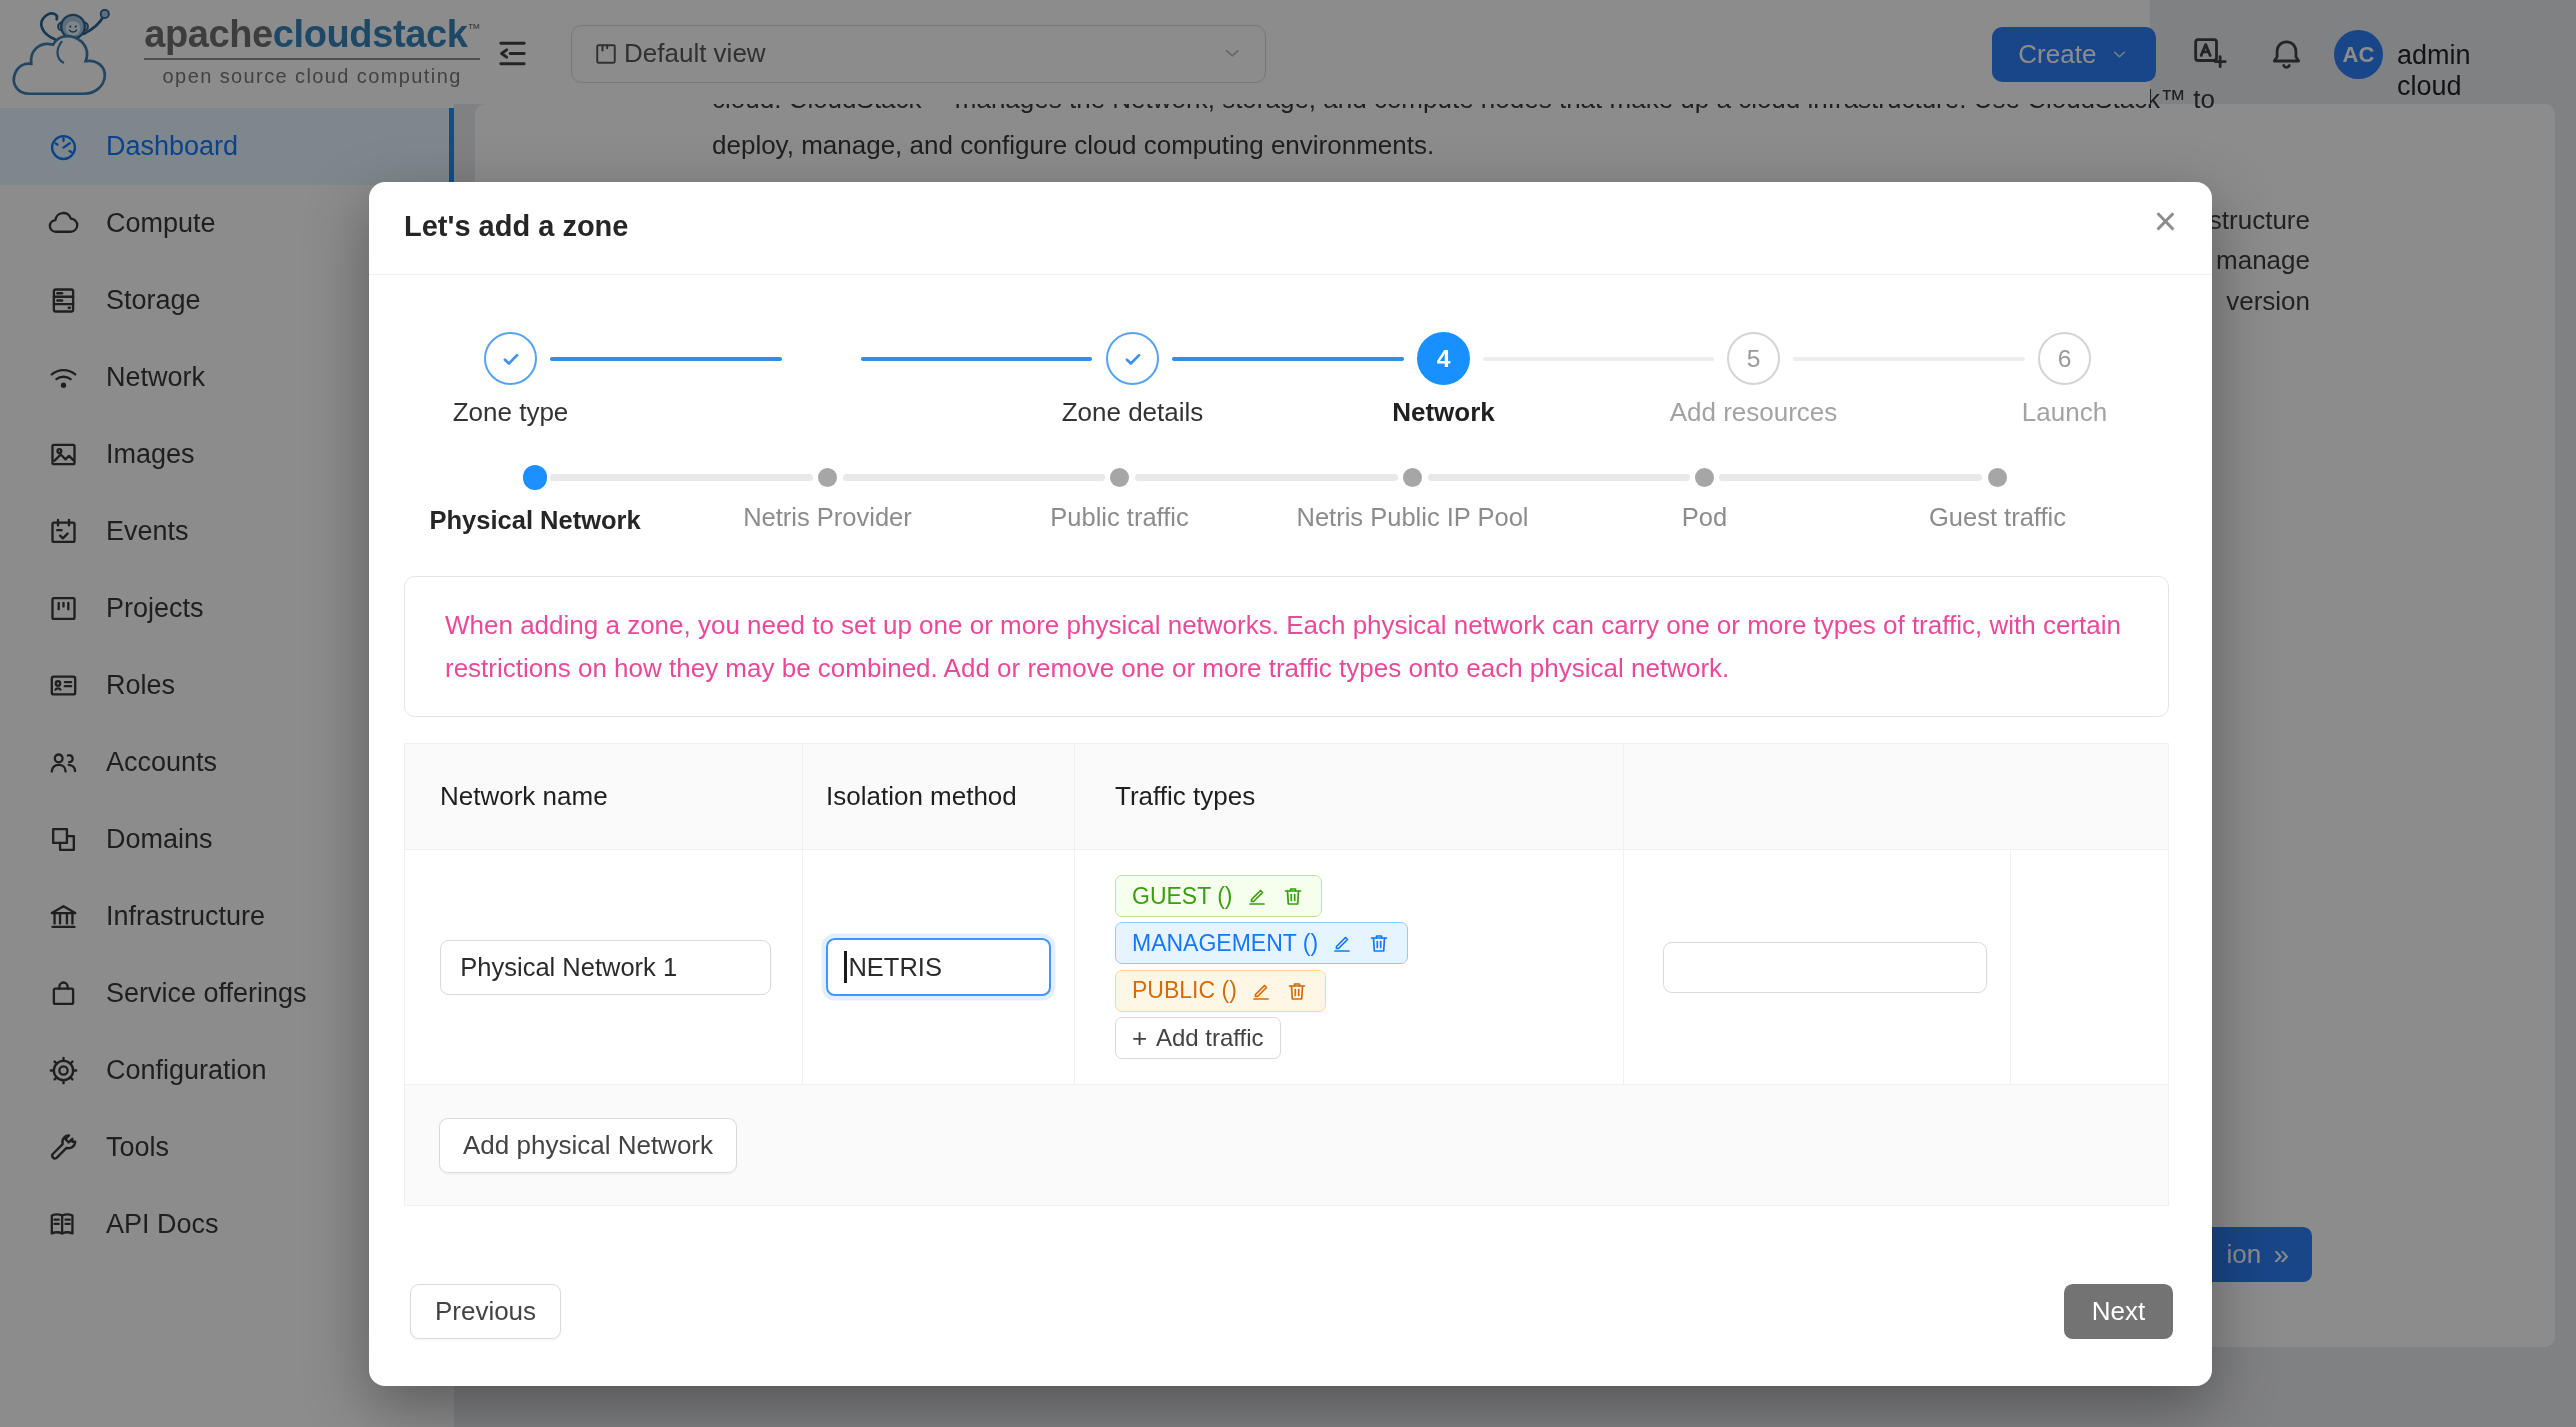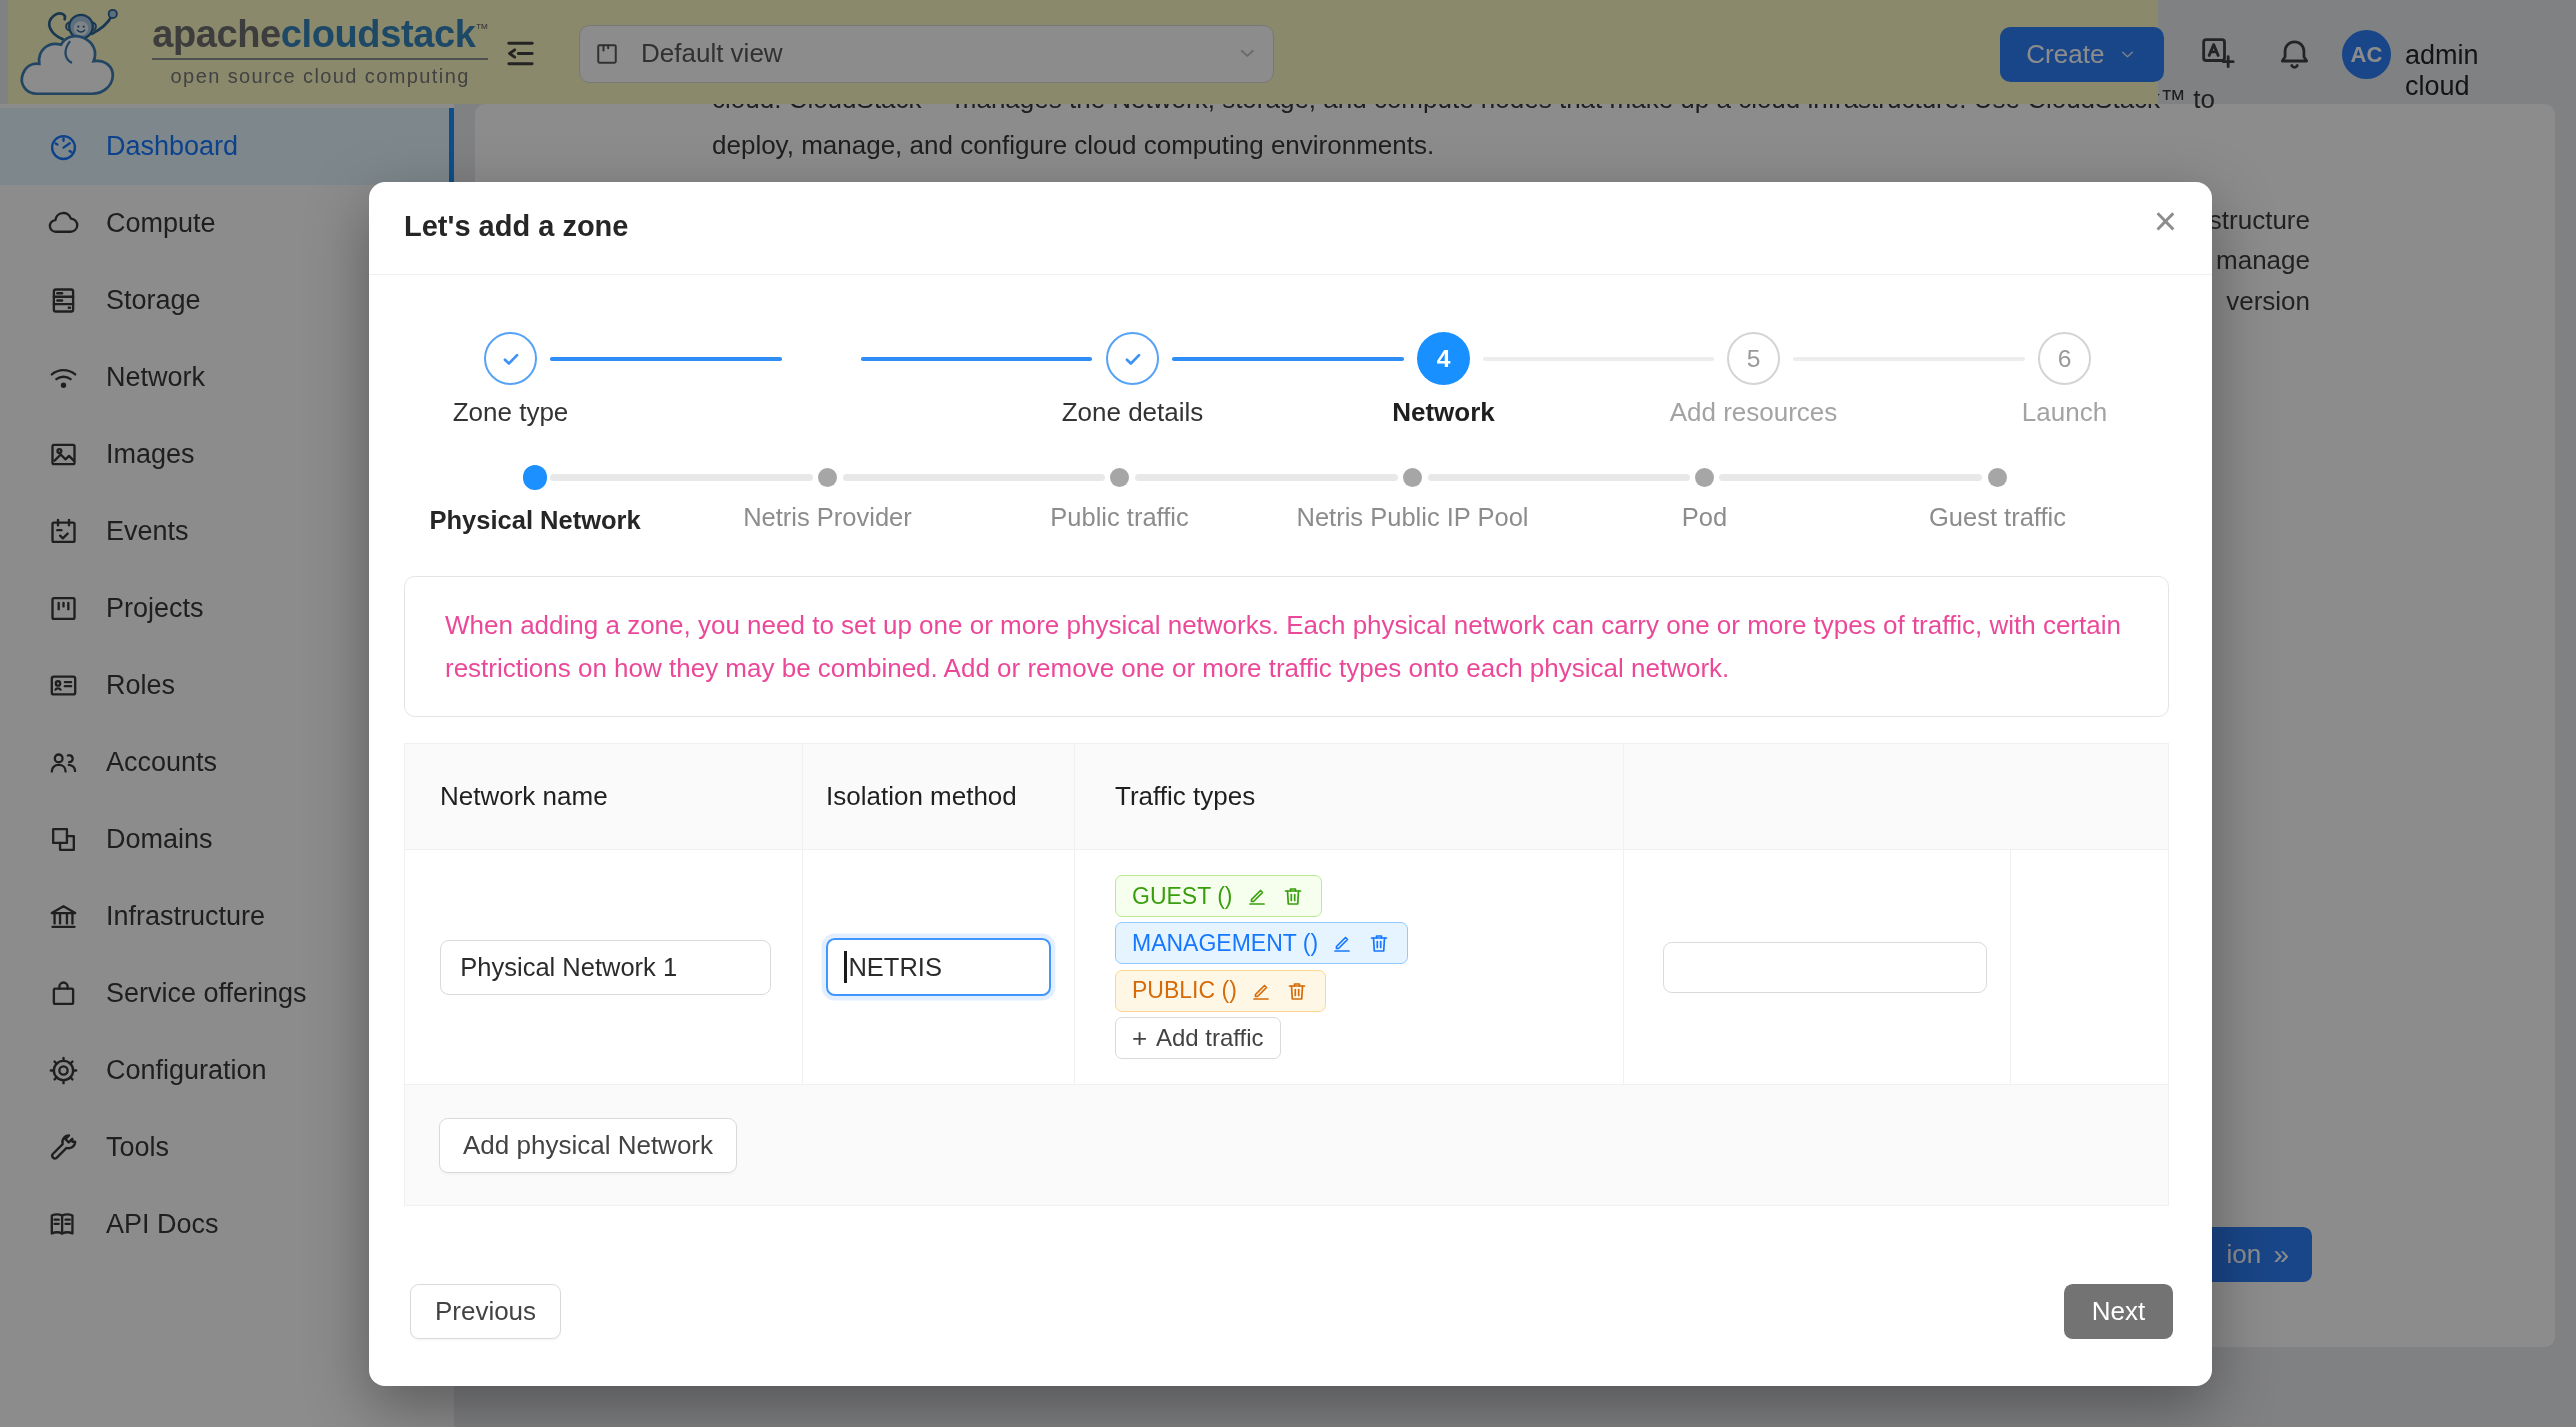--- a/index.html
+++ b/index.html
@@ -11,33 +11,33 @@
   .content-card{position:absolute;left:475px;top:104px;width:2080px;height:1243px;background:#ffffff;
                 border-radius:10.6px;z-index:1;}
   .intro-line{position:absolute;left:712px;font-size:26px;color:#3a3a3a;z-index:2;white-space:nowrap;}
   .frag{position:absolute;left:2013px;width:297px;text-align:right;font-size:26px;color:#3f3f3f;z-index:2;}
   .continue-btn{position:absolute;left:2108px;top:1227px;width:204px;height:55px;background:#2f80f7;color:#fff;
                 border-radius:8.8px;display:flex;align-items:center;justify-content:flex-end;gap:12.3px;
                 padding-right:23px;box-sizing:border-box;font-size:26px;z-index:2;}
   .continue-btn .dbl{font-size:28px;line-height:1;}
 
   
-  .topbar{position:absolute;left:8px;top:0;width:2150px;height:104px;background:#fef9c3;z-index:10;}
+  .topbar{position:absolute;left:0;top:0;width:2150px;height:104px;background:#ffffff;z-index:10;}
   .logo{position:absolute;left:7px;top:1.8px;display:flex;align-items:center;height:100px;}
   .logo-text{margin-left:5.3px;display:flex;flex-direction:column;align-items:center;}
   .logo-line1{font-size:38px;font-weight:bold;letter-spacing:-0.4px;line-height:1.05;
               border-bottom:2.6px solid #8f9093;padding-bottom:3.5px;}
   .logo-line1 .lg-gray{color:#6f7072;}
   .logo-line1 .lg-blue{color:#3584bb;}
   .logo-line1 sup{font-size:13px;color:#6f7072;font-weight:normal;}
   .logo-sub{font-size:20px;color:#77787a;letter-spacing:1.4px;margin-top:5px;}
   .collapse-btn{position:absolute;left:495px;top:36px;width:35px;height:35px;color:#434343;}
   .view-select{position:absolute;left:571px;top:24.6px;width:695px;height:58px;border:1.3px solid #d9d9d9;
-               border-radius:10.6px;display:flex;align-items:center;padding:0 13px;box-sizing:border-box;
-               color:#595959;font-size:26px;gap:20px;background:#fff;}
+               border-radius:10.6px;display:flex;align-items:center;padding:0 20px;box-sizing:border-box;
+               color:#595959;font-size:26px;gap:4px;background:#fff;}
   .view-select .chev{margin-left:auto;color:#bfbfbf;}
   .create-btn{position:absolute;left:1992px;top:27px;width:164px;height:55px;background:#2f80f7;color:#fff;
               border-radius:10.6px;display:flex;align-items:center;justify-content:center;gap:12.3px;font-size:26px;}
   .hicon{position:absolute;top:33px;width:40px;height:40px;color:#434343;}
   .avatar{position:absolute;left:2334px;top:30px;width:49px;height:49px;border-radius:50%;background:#2f80f7;
           color:#fff;font-size:22px;font-weight:bold;display:flex;align-items:center;justify-content:center;}
   .user-name{position:absolute;left:2397px;top:40px;font-size:27px;color:#262626;}
 
   
   .sidebar{position:absolute;left:0;top:104px;width:454px;height:1324px;background:#ffffff;z-index:10;

